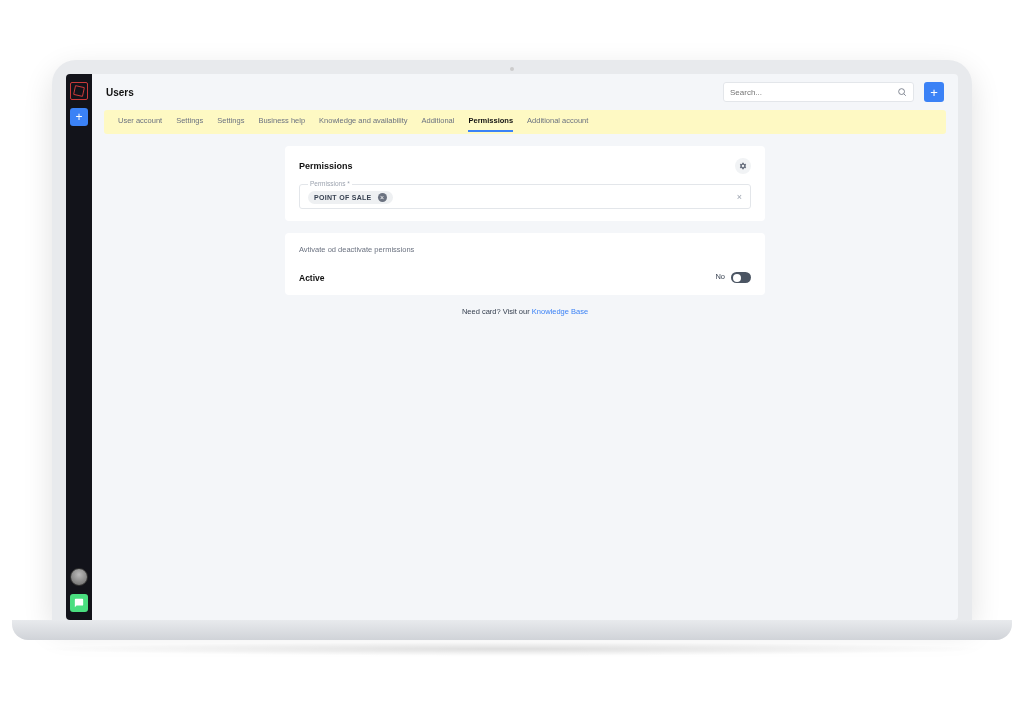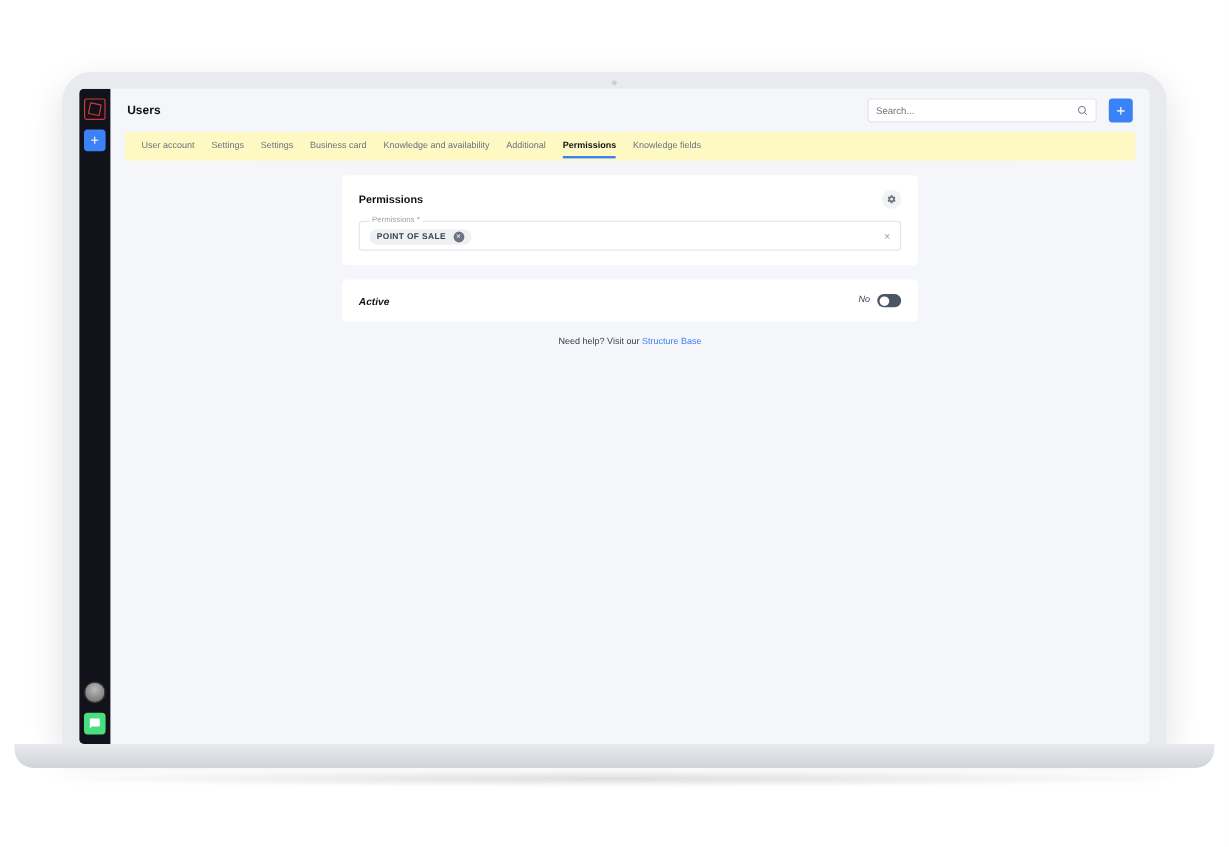--- a/index.html
+++ b/index.html
@@ -240,21 +240,21 @@
       cursor: pointer;
     }
     .field-clear {
       font-size: 9px;
       color: #9ca3af;
       cursor: pointer;
       line-height: 1;
     }
     
     .card-sub { font-size: 7.5px; color: #6b7280; margin-bottom: 18px; }
-    .row { display: flex; align-items: center; justify-content: space-between; font-style: italic; }
+    .row { display: flex; align-items: center; justify-content: space-between; }
     .row-label { font-size: 8.5px; font-weight: 700; color: #111; }
     .toggle-wrap { display: flex; align-items: flex-start; gap: 6px; }
     .toggle-text { font-size: 7.5px; color: #374151; }
     .toggle {
       width: 20px;
       height: 11px;
       background: #4b5563;
       border-radius: 6px;
       position: relative;
       cursor: pointer;
@@ -302,25 +302,25 @@
               <line x1="21" y1="21" x2="16.5" y2="16.5"></line>
             </svg>
         </div>
         <div class="hdr-add">+</div>
       </div>
 
       <div class="tabs">
         <div class="tab">User account</div>
         <div class="tab">Settings</div>
         <div class="tab">Settings</div>
-        <div class="tab">Business card</div>
+        <div class="tab">Business help</div>
         <div class="tab">Knowledge and availability</div>
         <div class="tab">Additional</div>
         <div class="tab active">Permissions</div>
-        <div class="tab">Knowledge fields</div>
+        <div class="tab">Additional account</div>
       </div>
 
       <div class="content">
 
         <div class="card">
           <div class="card-hdr">
             <div class="card-title">Permissions</div>
             <div class="gear-btn">
               <svg viewBox="0 0 24 24">
                   <path d="M12 15.5A3.5 3.5 0 0 1 8.5 12 3.5 3.5 0 0 1 12 8.5a3.5 3.5 0 0 1 3.5 3.5 3.5 3.5 0 0 1-3.5 3.5m7.43-2.53c.04-.32.07-.64.07-.97 0-.33-.03-.66-.07-1l2.11-1.63c.19-.15.24-.42.12-.64l-2-3.46c-.12-.22-.39-.31-.61-.22l-2.49 1c-.52-.39-1.06-.73-1.69-.98l-.37-2.65A.506.506 0 0 0 14 2h-4c-.25 0-.46.18-.5.42l-.37 2.65c-.63.25-1.17.59-1.69.98l-2.49-1c-.22-.09-.49 0-.61.22l-2 3.46c-.13.22-.07.49.12.64L4.57 11c-.04.34-.07.67-.07 1 0 .33.03.65.07.97l-2.11 1.66c-.19.15-.25.42-.12.64l2 3.46c.12.22.39.3.61.22l2.49-1.01c.52.4 1.06.74 1.69.99l.37 2.65c.04.24.25.42.5.42h4c.25 0 .46-.18.5-.42l.37-2.65c.63-.26 1.17-.59 1.69-.99l2.49 1.01c.22.08.49 0 .61-.22l2-3.46c.12-.22.07-.49-.12-.64l-2.11-1.66Z"></path>
@@ -333,31 +333,32 @@
               <span class="chip">
                 <span class="chip-text">POINT OF SALE</span>
                 <span class="chip-remove">×</span>
               </span>
               <span class="field-clear">×</span>
             </div>
           </div>
         </div>
 
         <div class="card">
+          <div class="card-sub">Avtivate od deactivate permissions</div>
           <div class="row">
             <div class="row-label">Active</div>
             <div class="toggle-wrap">
               <span class="toggle-text">No</span>
               <div class="toggle"></div>
             </div>
           </div>
         </div>
 
         <div class="helptext">
-          <span>Need help? Visit our </span><a href="#">Structure Base</a>
+          <span>Need card? Visit our </span><a href="#">Knowledge Base</a>
         </div>
 
       </div>
     </div>
   </div>
   <div class="laptop-base"></div>
   <div class="laptop-shadow"></div>
 </div>
 
 </body></html>

